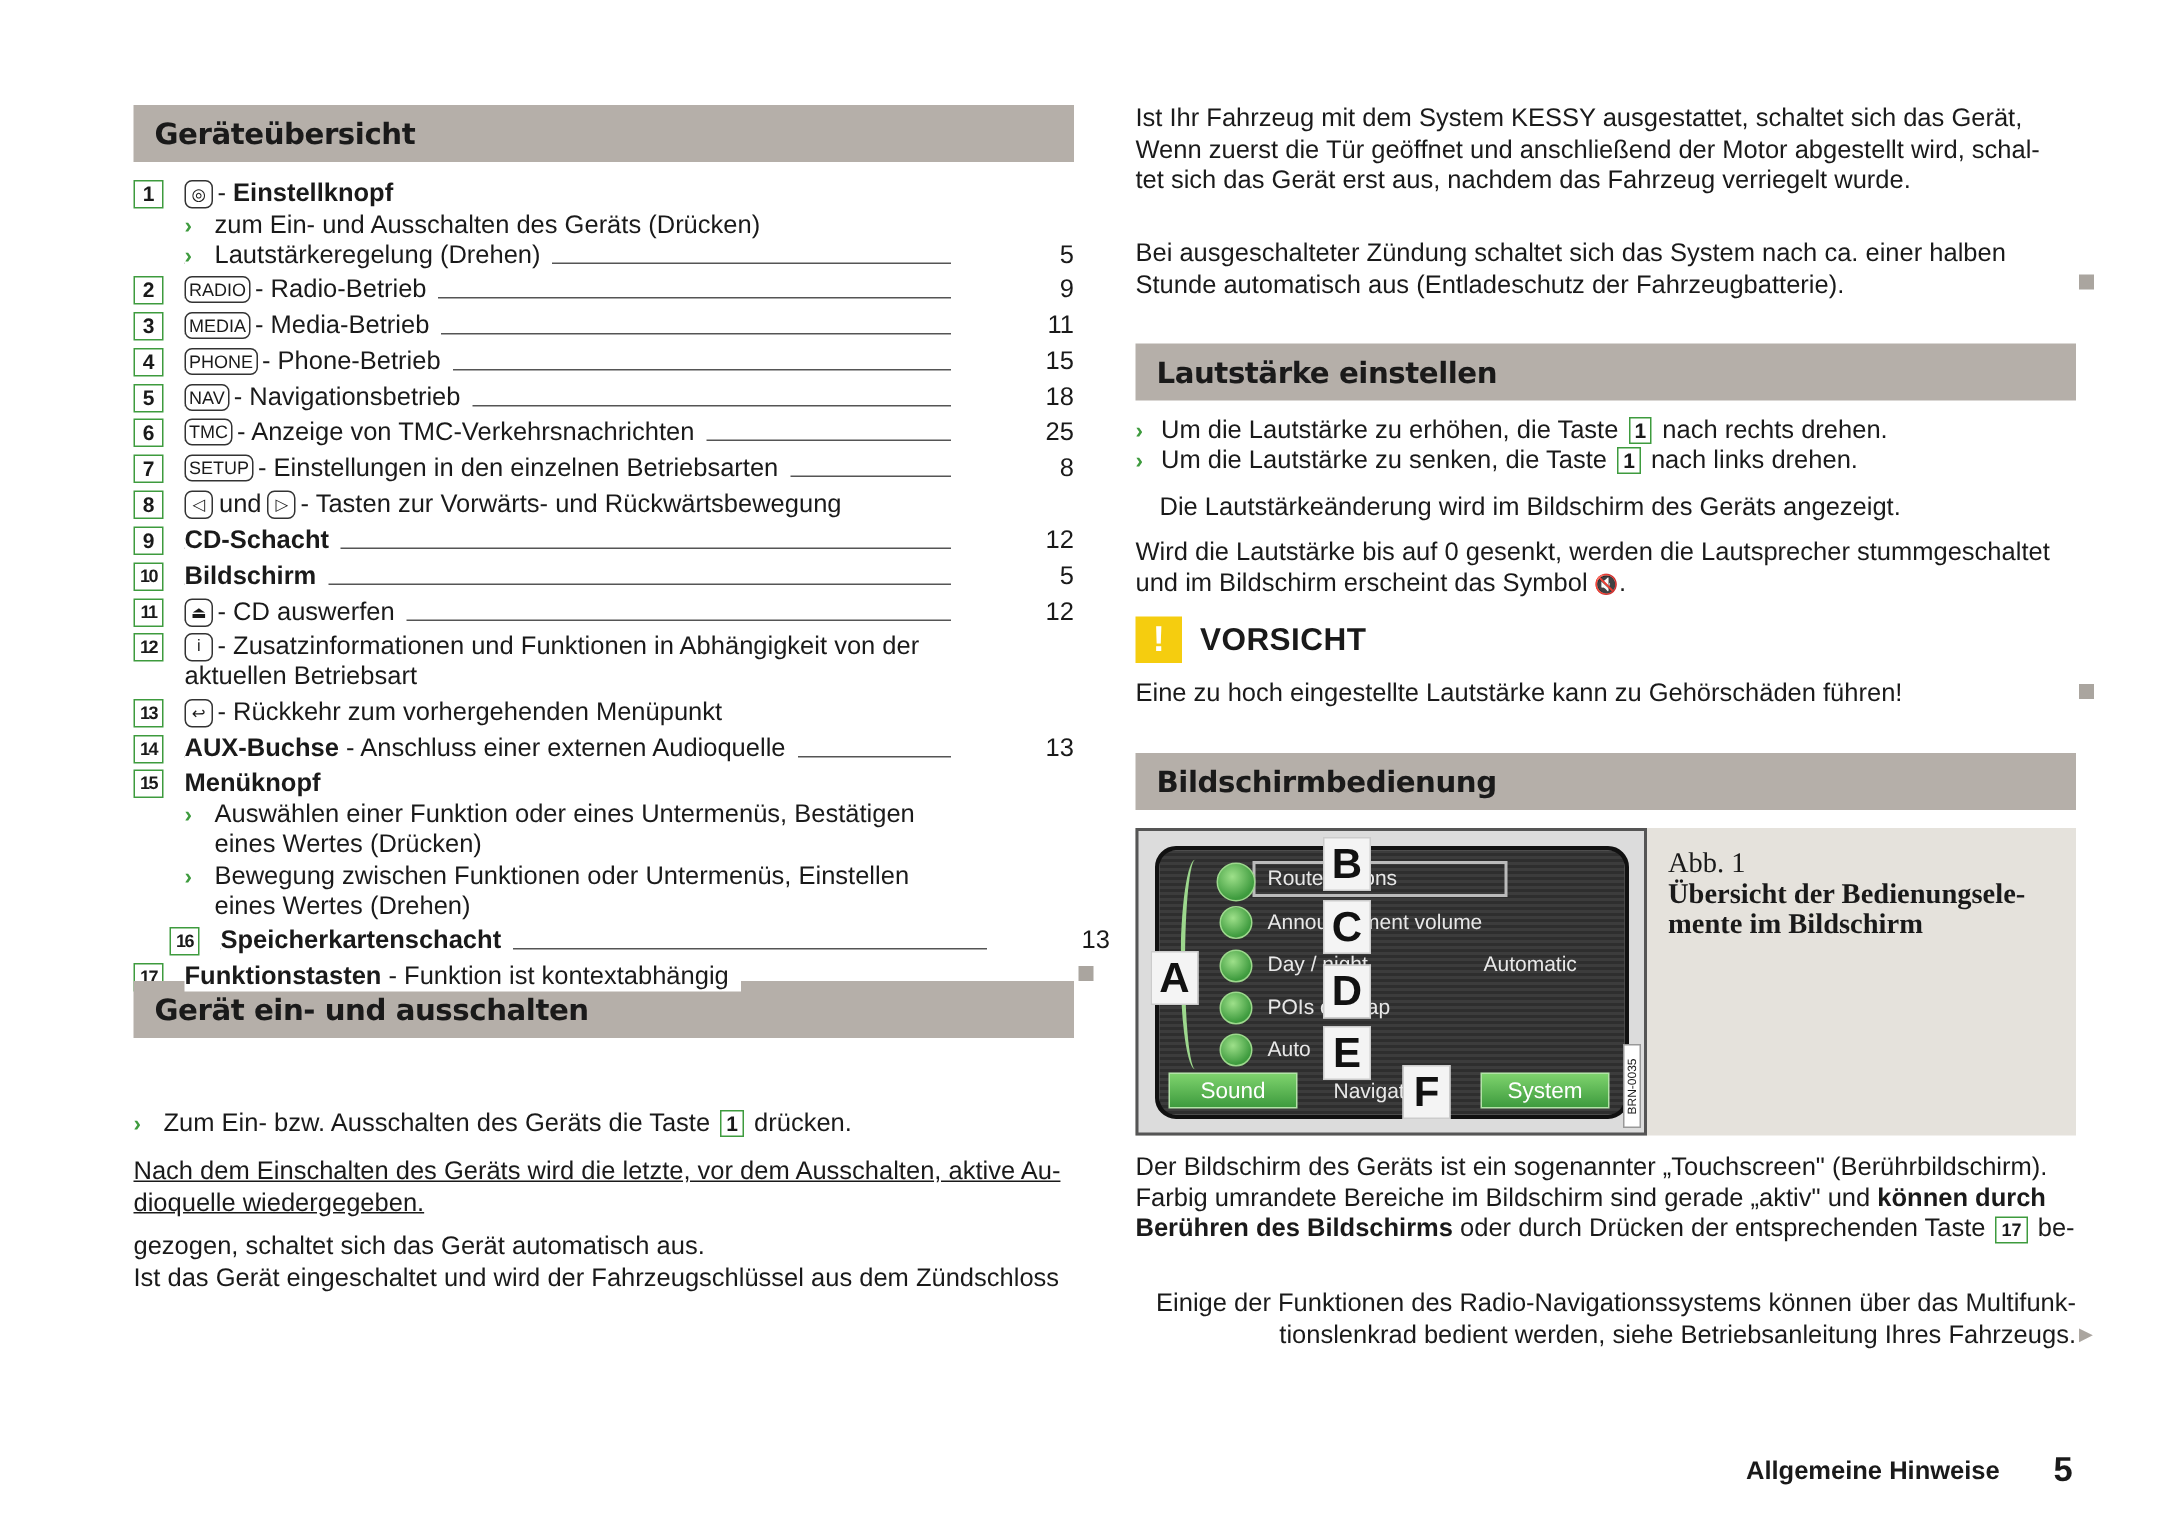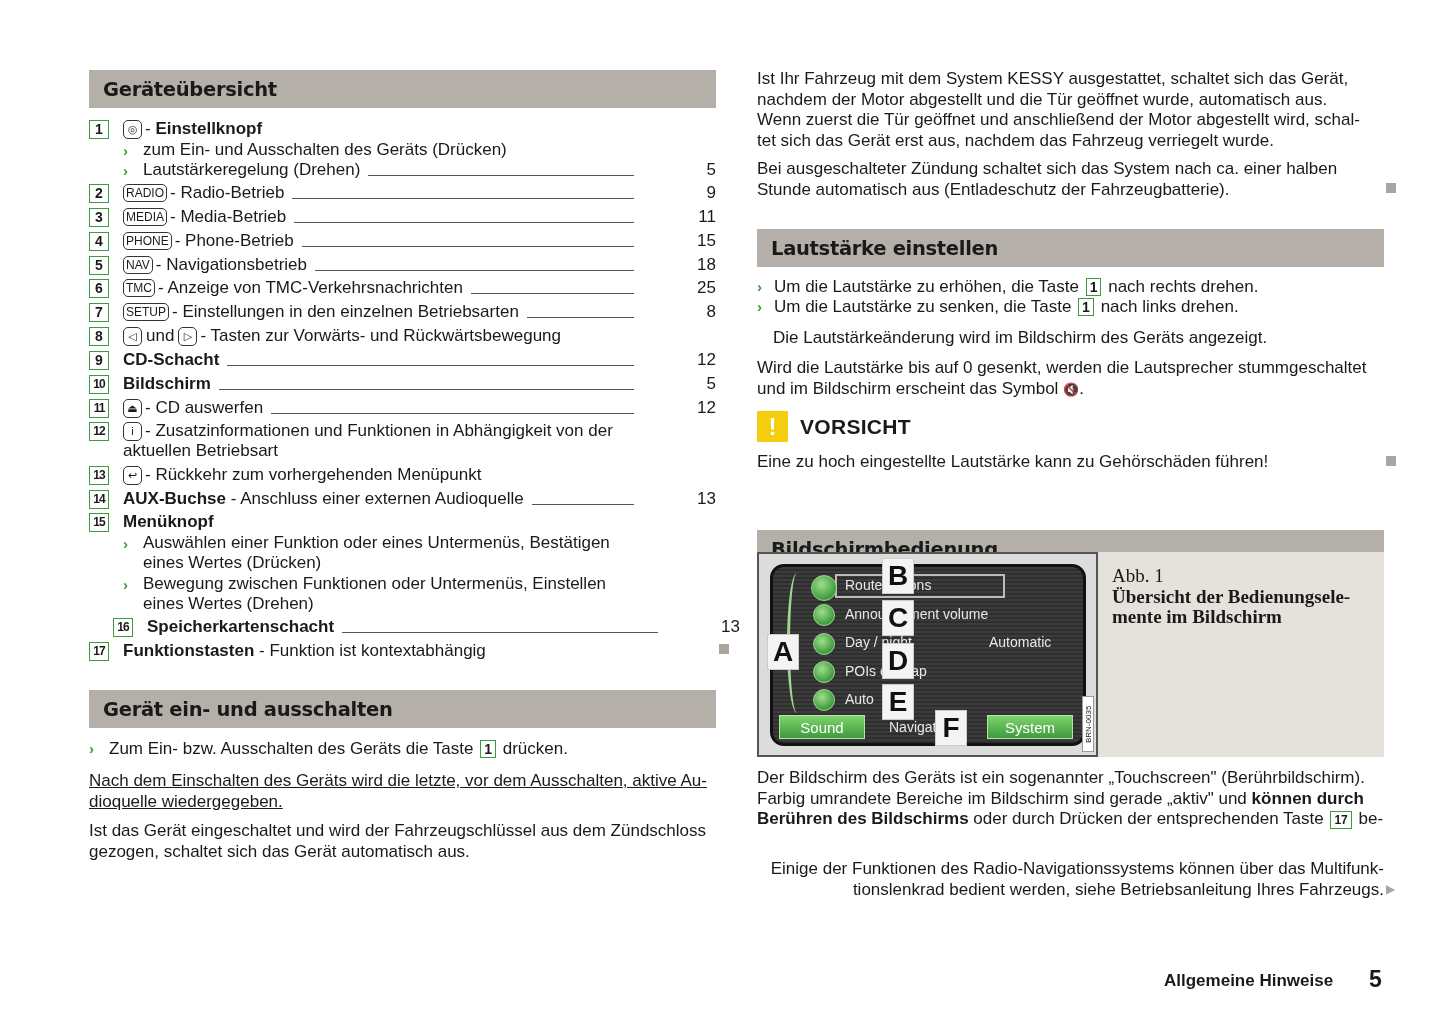--- a/index.html
+++ b/index.html
@@ -221,44 +221,43 @@
         <div class="num-box two">17</div>
         <div class="ov-text">
           <b>Funktionstasten</b>
           <span style="white-space: pre;"> - Funktion ist kontextabhängig</span>
         </div>
       </div>
     </div>
 
   <div class="end-square" style="left:630px; top:644px;"></div>
 
-  <div class="sec-head" style="top:690px;text-align:center;">Gerät ein- und ausschalten</div>
+  <div class="sec-head" style="top:654px;text-align:center;">Gerät ein- und ausschalten</div>
 
   <div class="para" style="top:739px;">
     <span class="chev">›</span><span>Zum Ein- bzw. Ausschalten des Geräts die Taste</span>
     <span class="inline-box">1</span>
     <span>drücken.</span>
   </div>
 
   <div class="para" style="top:771px;text-decoration:underline;">
     <div>Nach dem Einschalten des Geräts wird die letzte, vor dem Ausschalten, aktive Au-</div>
     <div>dioquelle wiedergegeben.</div>
   </div>
 
   <div class="para" style="top:821px;">
+    <div>gezogen, schaltet sich das Gerät automatisch aus.</div>
     <div>Ist das Gerät eingeschaltet und wird der Fahrzeugschlüssel aus dem Zündschloss</div>
-    <div>gezogen, schaltet sich das Gerät automatisch aus.</div>
   </div>
 </div>
 
 <div class="col col-right">
 
   <div class="para" style="top:69px;">
     <div>Ist Ihr Fahrzeug mit dem System KESSY ausgestattet, schaltet sich das Gerät,</div>
-    <div>nachdem der Motor abgestellt und die Tür geöffnet wurde, automatisch aus.</div>
     <div>Wenn zuerst die Tür geöffnet und anschließend der Motor abgestellt wird, schal-</div>
     <div>tet sich das Gerät erst aus, nachdem das Fahrzeug verriegelt wurde.</div>
   </div>
   <div class="para" style="top:159px;">
     <div>Bei ausgeschalteter Zündung schaltet sich das System nach ca. einer halben</div>
     <div>Stunde automatisch aus (Entladeschutz der Fahrzeugbatterie).</div>
   </div>
   <div class="end-square" style="left:629px; top:183px;"></div>
 
   <div class="sec-head" style="top:229px;">Lautstärke einstellen</div>
@@ -277,21 +276,21 @@
   <div class="para" style="top:358px;">
     <div>Wird die Lautstärke bis auf 0 gesenkt, werden die Lautsprecher stummgeschaltet</div>
     <div><span>und im Bildschirm erscheint das Symbol</span> <span style="font-size:13px;">🔇</span><span>.</span></div>
   </div>
 
   <div class="warn-icon" style="left:0; top:411px;">!</div>
   <div class="warn-title" style="left:43px; top:415px;">VORSICHT</div>
   <div class="para" style="top:452px;">Eine zu hoch eingestellte Lautstärke kann zu Gehörschäden führen!</div>
   <div class="end-square" style="left:629px; top:456px;"></div>
 
-  <div class="sec-head" style="top:530px;">Bildschirmbedienung</div>
+  <div class="sec-head" style="top:502px;">Bildschirmbedienung</div>
 
   <div class="figure">
     <div class="fig-img">
       <div class="screen">
         <div style="position:absolute; left:14px; top:6px; width:20px; height:140px; border-left:3px solid #9dd88d; border-radius:60% 0 0 60%;"></div>
         <div style="position:absolute; left:62px; top:7px; width:170px; height:24px; border:2px solid #bbb;"></div>
 
         <div class="scr-dot" style="top:8px; width:26px; height:26px; left:38px;"></div>
         <div class="scr-item" style="left:72px; top:10px;">Route options</div>
         <div class="scr-dot" style="top:37px;"></div>

